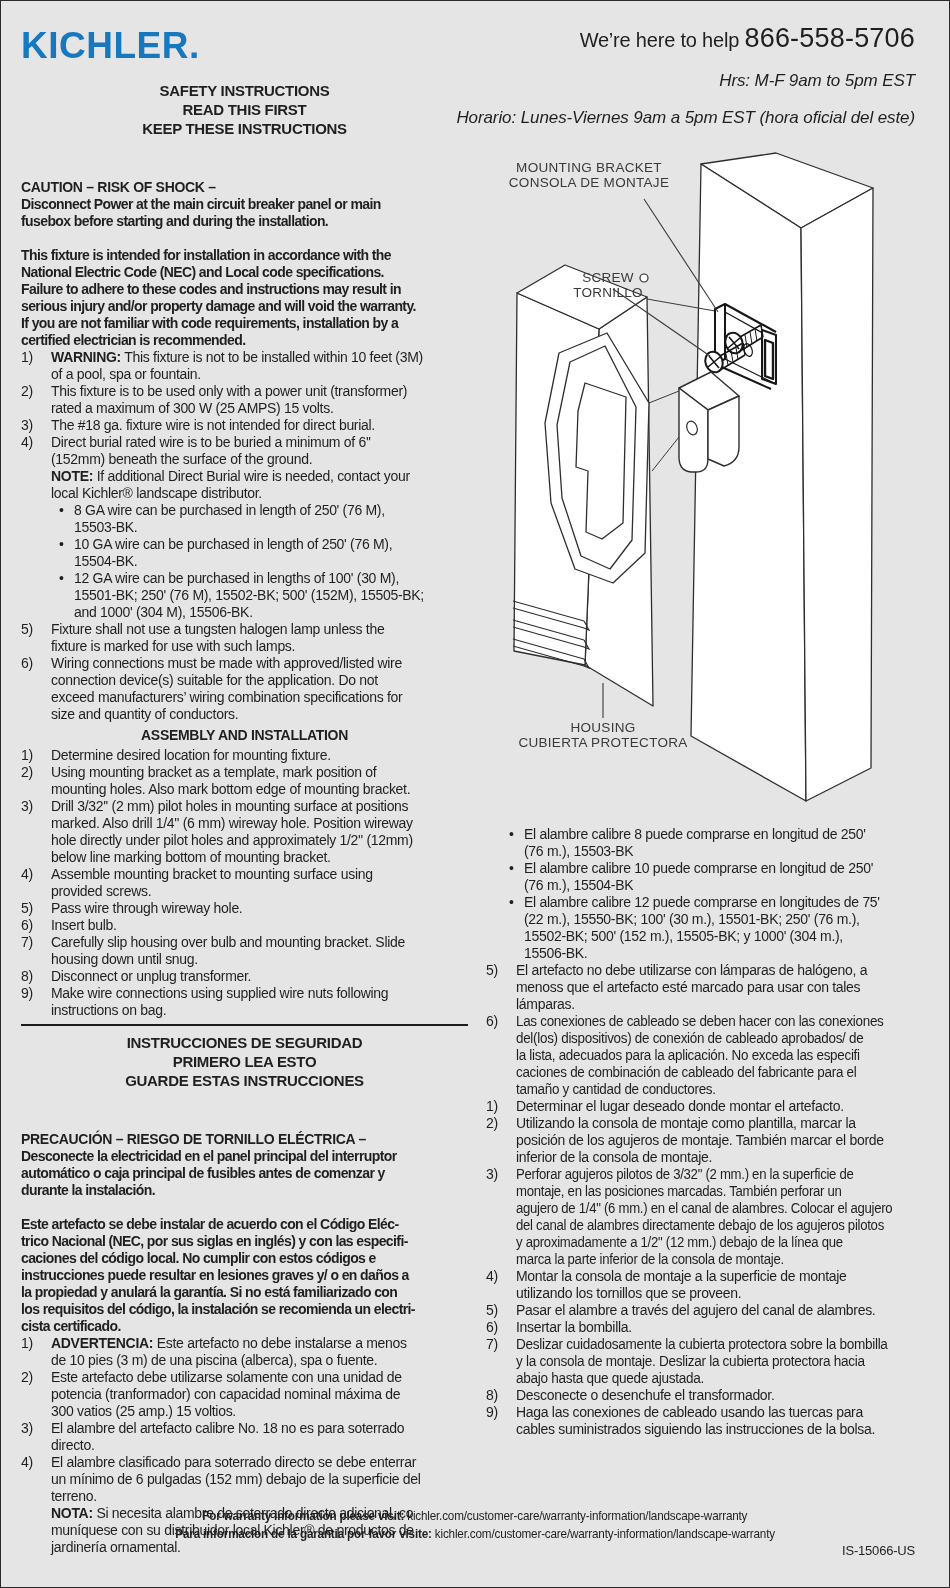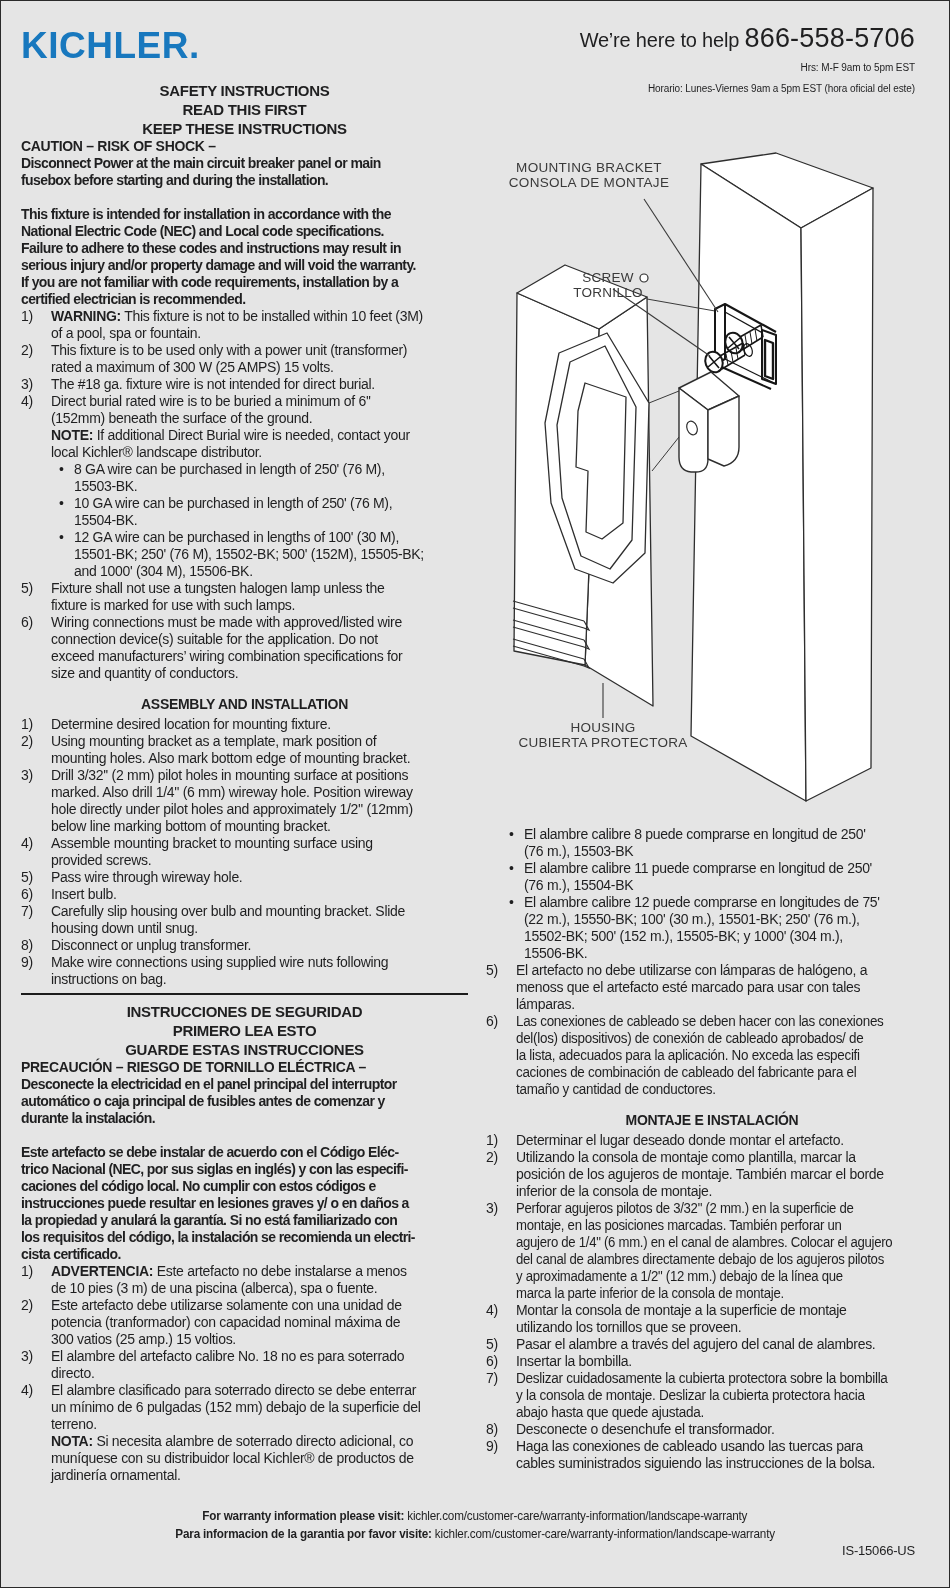--- a/index.html
+++ b/index.html
@@ -6,38 +6,38 @@
   .page{position:relative;width:950px;height:1588px;margin:0 auto;background:#e5e5e5;
         font-family:"Liberation Sans","DejaVu Sans",sans-serif;color:#1f1f20;
         border:1px solid #2a2a2a;box-sizing:border-box;overflow:hidden;}
   
   .logo{position:absolute;left:20px;top:24px;font-size:37px;font-weight:bold;
         color:#1878BE;letter-spacing:.5px;}
   .help{position:absolute;right:34px;top:24px;text-align:right;line-height:1;}
   .help-row{white-space:nowrap;}
   .help-lbl{font-size:20px;letter-spacing:-.2px;}
   .help-phone{font-size:27px;letter-spacing:.2px;}
-  .help-hours{font-size:10px;margin-top:11px;margin-bottom:4px;letter-spacing:-.1px;}
+  .help-hours{font-size:17px;margin-top:20px;margin-bottom:4px;letter-spacing:-.1px;font-style:italic;}
   
   .col{position:absolute;font-size:14px;line-height:17px;letter-spacing:-.3px;}
   .col-left{left:20px;top:80px;width:447px;}
   .col-right{left:485px;top:825px;width:452px;}
   .t{white-space:pre-line;}
   .ctr{text-align:center;font-weight:bold;}
   .titles{font-size:15px;line-height:19px;}
-  .bh{font-weight:bold;}
+  .bh{font-weight:bold;margin-top:41px;}
   .bp{font-weight:bold;letter-spacing:-.6px;white-space:pre-line;}
   .gap{height:17px;}
   .li{display:flex;align-items:flex-start;}
   .num{flex:0 0 30px;}
   .txt{flex:1;min-width:0;}
   .brow{display:flex;margin-left:8px;}
   .bdot{flex:0 0 15px;}
   .col-right>.blist>.brow{margin-left:23px;}
-  .sec-h{text-align:center;font-weight:bold;margin-top:14px;margin-bottom:3px;}
+  .sec-h{text-align:center;font-weight:bold;margin-top:4px;margin-bottom:3px;}
   .rule{border:none;border-top:2px solid #1c1c1c;margin:5px 0 7px 0;}
   
   .montaje-list div.li:nth-of-type(3) .txt{transform:scaleX(.94);transform-origin:left top;width:106.4%;}
   .montaje-list div.li:nth-of-type(7) .txt{transform:scaleX(.97);transform-origin:left top;width:103.1%;}
   .cont-list div.li:nth-of-type(2) .txt{transform:scaleX(.96);transform-origin:left top;width:104.2%;}
   
   .diagram{position:absolute;left:488px;top:140px;width:450px;height:700px;}
   .diagram svg{position:absolute;left:0;top:0;}
   .dlabel{position:absolute;text-align:center;font-size:13.5px;line-height:14.5px;
           letter-spacing:.3px;color:#3a3a3a;white-space:pre-line;}
@@ -343,21 +343,21 @@
     <div class="blist">
 
         <div class="brow">
           <span class="bdot">•</span>
           <span class="t">El alambre calibre 8 puede comprarse en longitud de 250'
 (76 m.), 15503-BK</span>
         </div>
 
         <div class="brow">
           <span class="bdot">•</span>
-          <span class="t">El alambre calibre 11 puede comprarse en longitud de 250'
+          <span class="t">El alambre calibre 10 puede comprarse en longitud de 250'
 (76 m.), 15504-BK</span>
         </div>
 
         <div class="brow">
           <span class="bdot">•</span>
           <span class="t">El alambre calibre 12 puede comprarse en longitudes de 75'
 (22 m.), 15550-BK; 100' (30 m.), 15501-BK; 250' (76 m.),
 15502-BK; 500' (152 m.), 15505-BK; y 1000' (304 m.),
 15506-BK.</span>
         </div>
@@ -373,21 +373,20 @@
 
         <div class="li">
           <span class="num">6)</span>
           <div class="txt"><span class="t">Las conexiones de cableado se deben hacer con las conexiones
 del(los) dispositivos) de conexión de cableado aprobados/ de
 la lista, adecuados para la aplicación.  No exceda las especifi
 caciones de combinación de cableado del fabricante para el
 tamaño y cantidad de conductores.</span></div>
         </div>
       </div>
-    <div class="sec-h">MONTAJE E INSTALACIÓN</div>
     <div class="montaje-list">
 
         <div class="li">
           <span class="num">1)</span>
           <div class="txt"><span class="t">Determinar el lugar deseado donde montar el artefacto.</span></div>
         </div>
 
         <div class="li">
           <span class="num">2)</span>
           <div class="txt"><span class="t">Utilizando la consola de montaje como plantilla, marcar la

